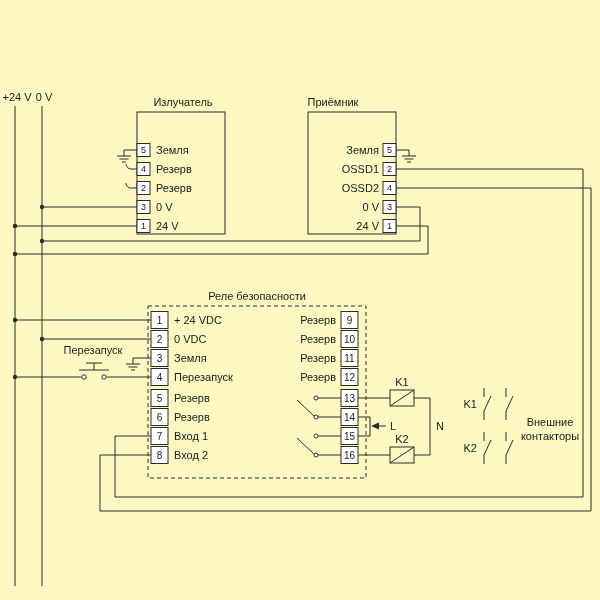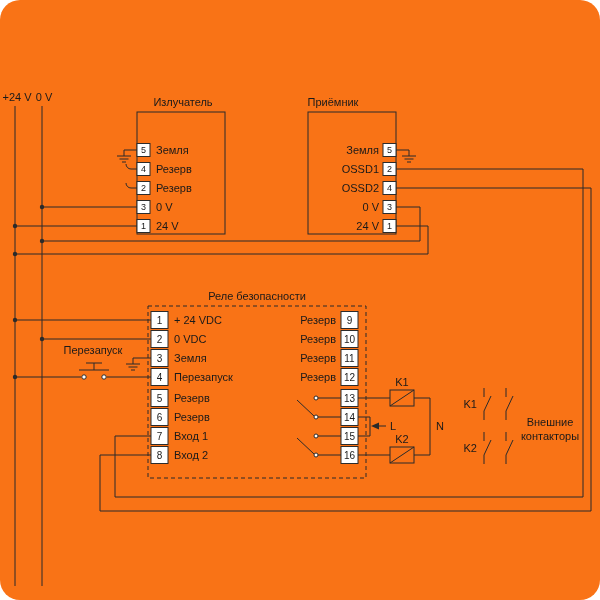--- a/index.html
+++ b/index.html
@@ -1,16 +1,16 @@
 <!DOCTYPE html>
 <html><head>
 <meta charset="utf-8">
 <style>
   html,body { margin:0; padding:0; background:#fff; }
-  .stage { position:relative; width:600px; height:600px; background:#f97316; overflow:hidden;border-radius:20px; }
+  .stage { position:relative; width:600px; height:600px; background:#fef9c3; overflow:hidden; }
   svg text {
     font-family:"Liberation Sans", sans-serif;
     fill:#1a1a1a;
   }
   .lbl   { font-size:11px; }
   .num   { font-size:10px; }
   .pnum  { font-size:9px; }
   .title { font-size:11px; }
   .wire  { stroke:#2b2b2b; stroke-width:1; fill:none; }
   .dash  { stroke:#2b2b2b; stroke-width:1; fill:none; stroke-dasharray:4 3; }

